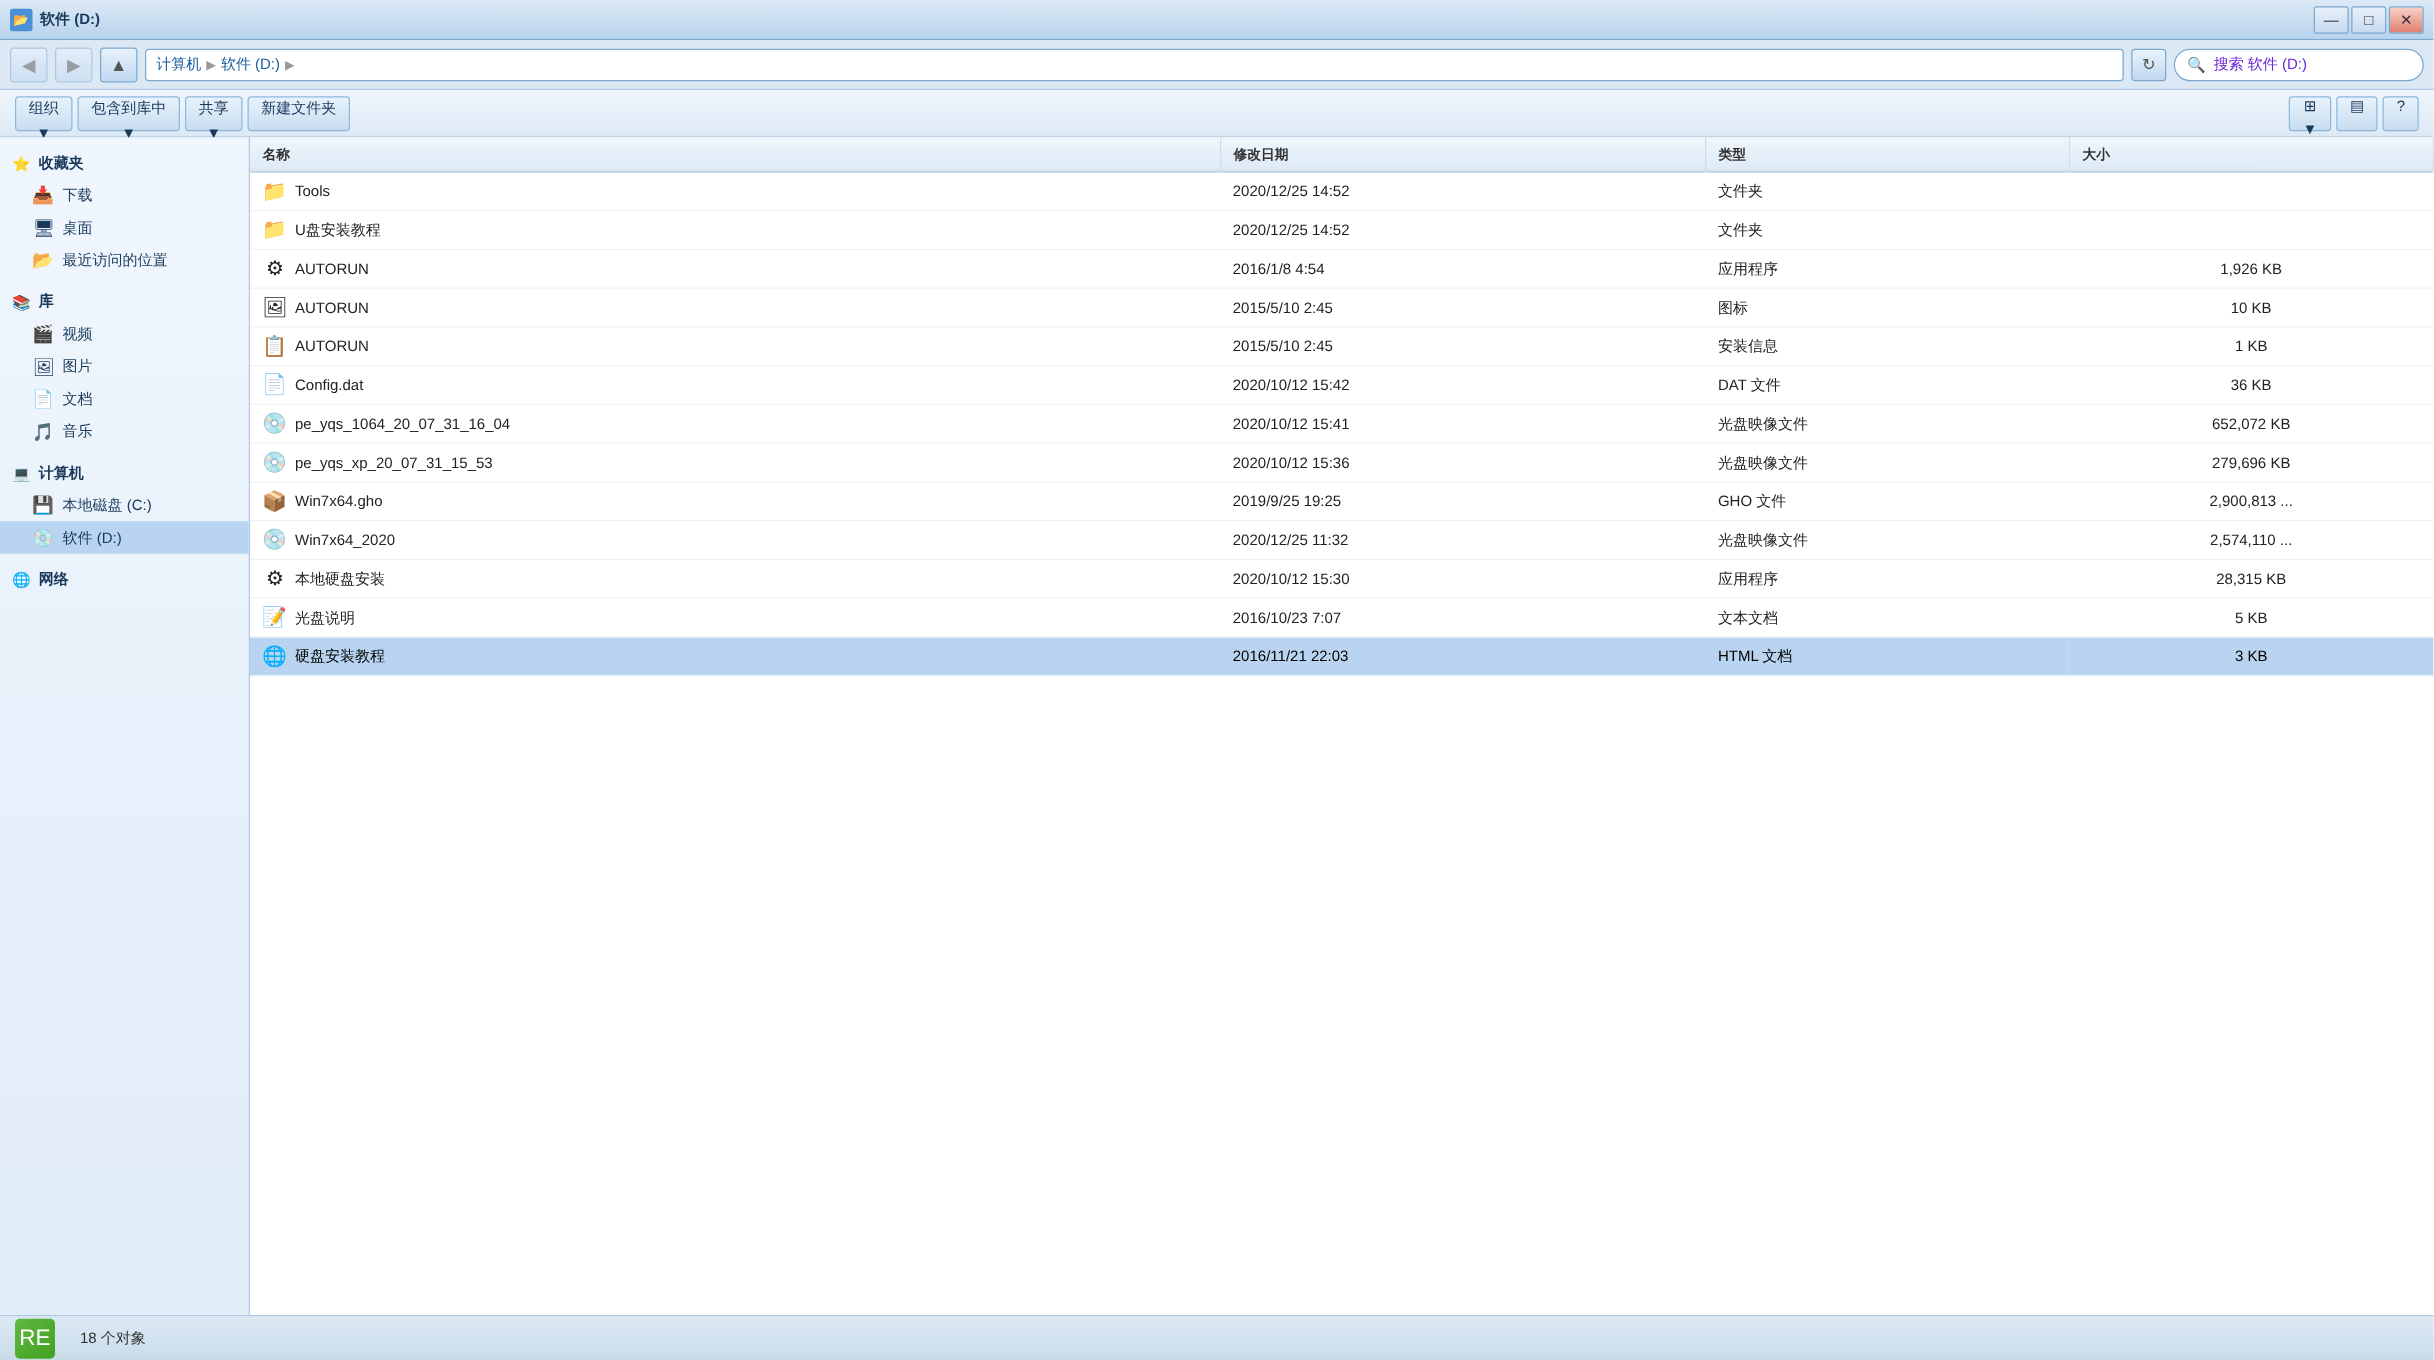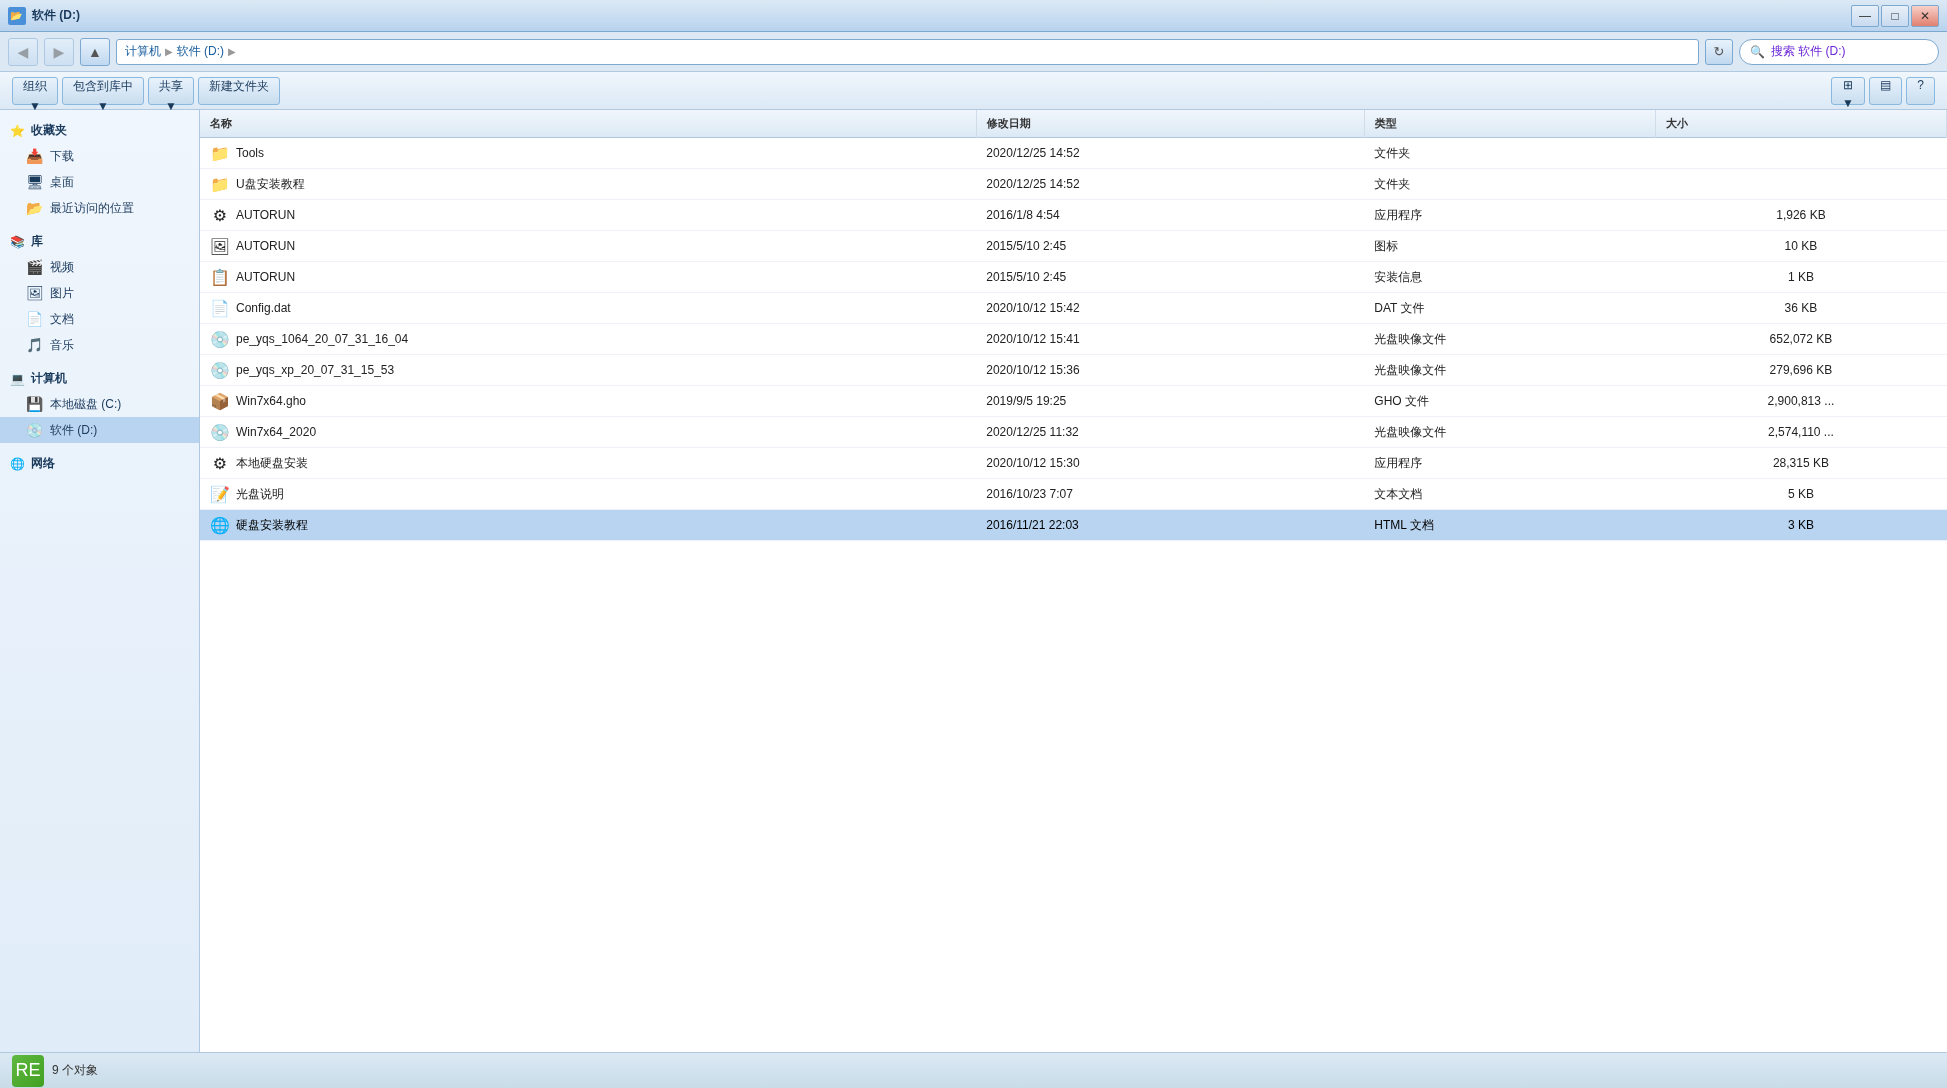--- a/index.html
+++ b/index.html
@@ -207,21 +207,21 @@
     }
 
     
     .status-bar {
       height: 36px;
       background: linear-gradient(to bottom, #dce9f5, #c8dce8);
       border-top: 1px solid #b0c8e0;
       display: flex;
       align-items: center;
       padding: 0 12px;
-      gap: 8px;
+      gap: 20px;
       font-size: 12px;
       color: #333;
     }
     .status-icon {
       width: 32px; height: 32px;
       background: linear-gradient(135deg, #60b840, #40a020);
       border-radius: 4px;
       display: flex; align-items: center; justify-content: center;
       color: white; font-size: 18px;
     }
@@ -466,21 +466,21 @@
       <td class="col-type">光盘映像文件</td>
       <td class="col-size">279,696 KB</td>
     </tr>
           <tr>
       <td class="col-name">
         <div class="file-name-cell">
           <span class="file-icon">📦</span>
           <span>Win7x64.gho</span>
         </div>
       </td>
-      <td class="col-date">2019/9/5 19:25</td>
+      <td class="col-date">2019/9/25 19:25</td>
       <td class="col-type">GHO 文件</td>
       <td class="col-size">2,900,813 ...</td>
     </tr>
           <tr>
       <td class="col-name">
         <div class="file-name-cell">
           <span class="file-icon">💿</span>
           <span>Win7x64_2020</span>
         </div>
       </td>
@@ -522,14 +522,14 @@
       <td class="col-size">3 KB</td>
     </tr>
         </tbody>
     </table>
   </div>
 
 </div>
 
 <div class="status-bar">
   <div class="status-icon">RE</div>
-  <span>9 个对象</span>
+  <span>18 个对象</span>
 </div>
 
 </body></html>

